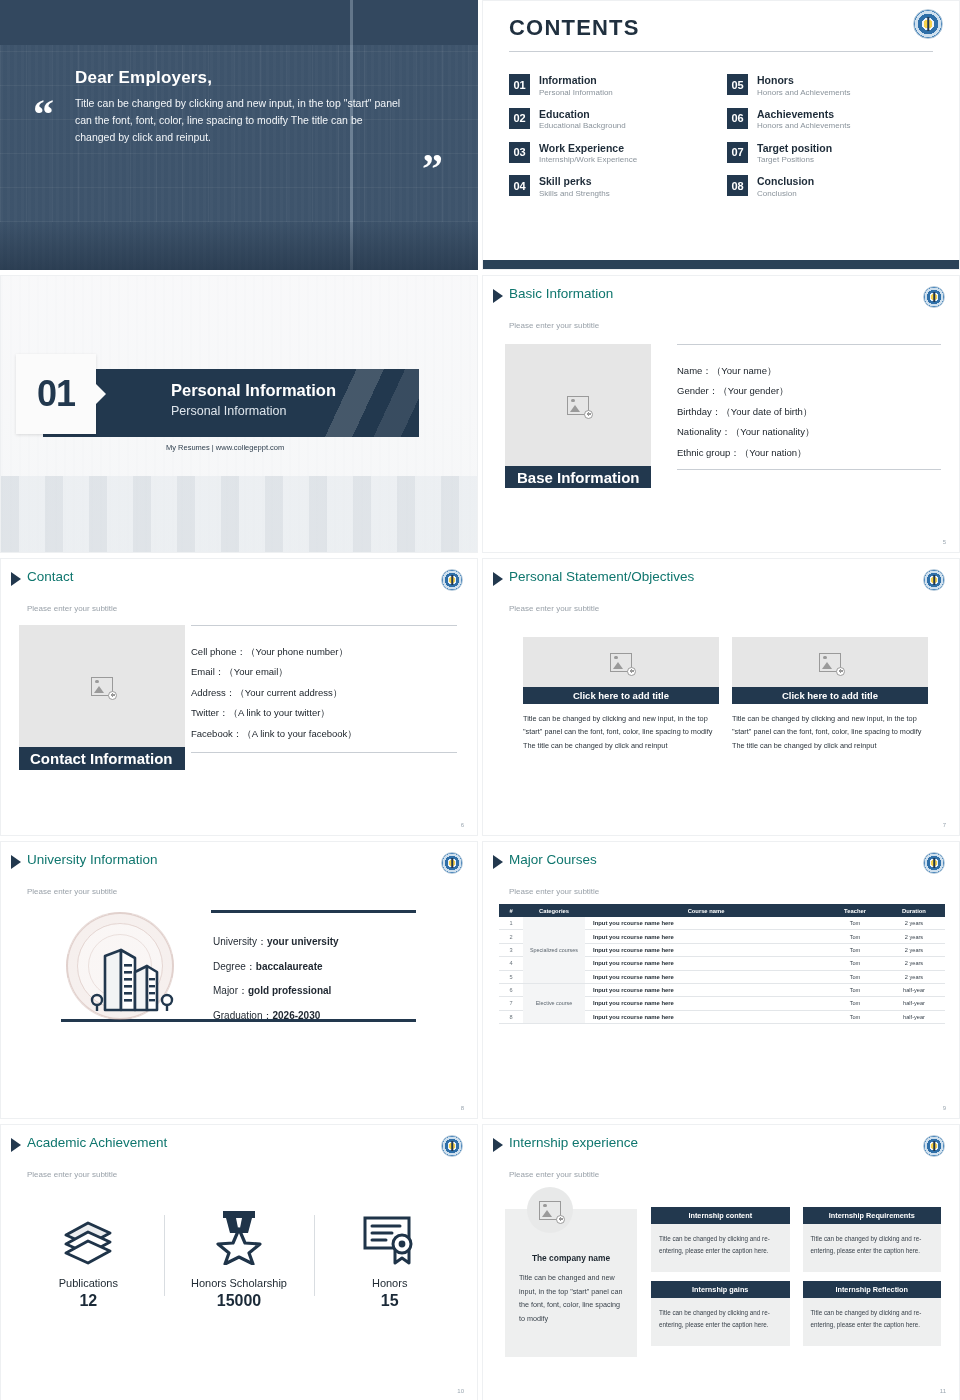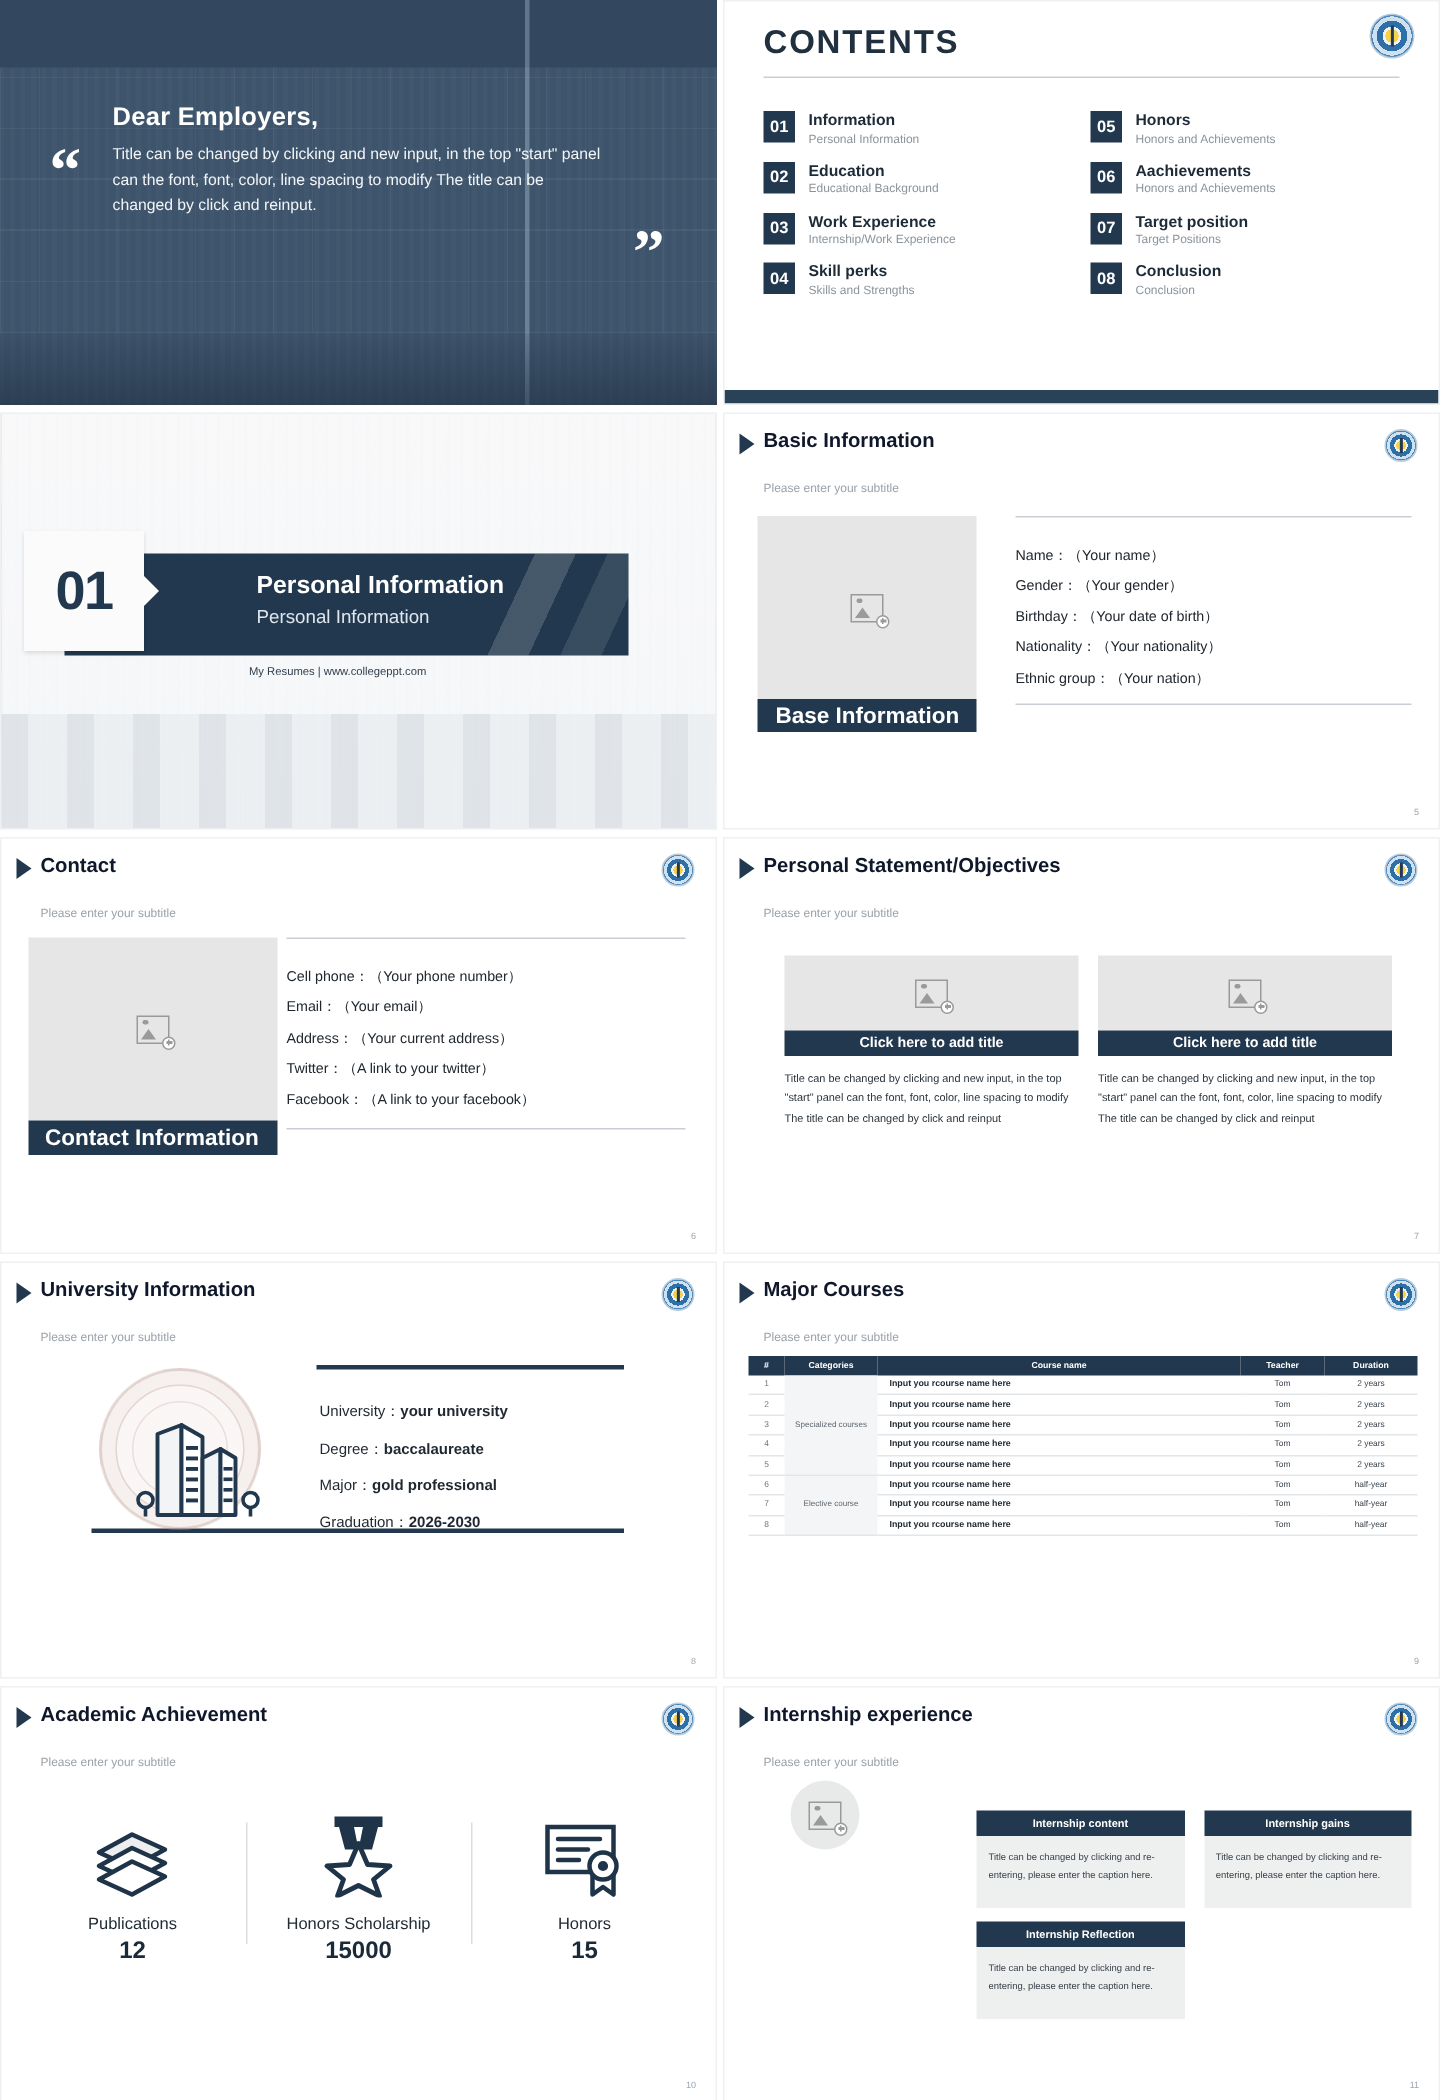--- a/index.html
+++ b/index.html
@@ -91,21 +91,21 @@
              border-top:10px solid transparent; border-bottom:10px solid transparent; border-left:10px solid #fbfbfb; }
   .banner .btxt { position:absolute; left:128px; top:12px; z-index:2; }
   .banner .btxt .bt { font-size:16.5px; font-weight:700; color:#fff; line-height:1.2; }
   .banner .btxt .bs { font-size:12.5px; color:#dfe6ed; line-height:1.35; margin-top:2px; }
   .credit { position:absolute; left:165px; top:167px; font-size:7.5px; color:#31404f; }
 
   
   .head { position:absolute; left:10px; top:10px; display:flex; gap:6px; align-items:flex-start; }
   .tri { width:0;height:0;border-top:7px solid transparent;border-bottom:7px solid transparent;
          border-left:10px solid #22384e; margin-top:3px; flex:0 0 auto; }
-  .htxt .ht { font-size:13.5px; font-weight:700; color:#0f172a; line-height:1.15; }
+  .htxt .ht { font-size:13.5px; font-weight:400; color:#0f766e; line-height:1.15; }
   .htxt .hs { font-size:8px; color:#9aa2aa; margin-top:19px; }
   .pageno { position:absolute; right:13px; bottom:7px; font-size:6px; color:#9aa6b0; }
 
   .imgph { background:#e6e6e6; display:flex; align-items:center; justify-content:center; }
   .imgicon { width:22px; height:19px; position:relative; }
   .imgicon .frame { position:absolute; inset:0; border:1.6px solid #9a9a9a; }
   .imgicon .mtn { position:absolute; left:3px; bottom:3px; width:0;height:0;
       border-left:5px solid transparent;border-right:5px solid transparent;border-bottom:7px solid #9a9a9a; }
   .imgicon .sun { position:absolute; left:4px; top:3px; width:3.5px;height:3.5px;border-radius:50%;background:#9a9a9a; }
   .imgicon .plus { position:absolute; right:-4px; bottom:-4px; width:9px;height:9px;border-radius:50%;
@@ -584,27 +584,35 @@
       </div>
 
     <div class="intern-circ">
       <div class="imgicon">
         <div class="frame"></div>
           <div class="sun"></div>
           <div class="mtn"></div>
           <div class="plus"></div>
       </div>
     </div>
+    <div class="intern-left">
+      <div class="cn">The company name</div>
+      <p>Title can be changed and new input, in the top "start" panel can the font, font, color, line spacing to modify</p>
+    </div>
 
     <div class="intern-grid">
       <div class="ibox">
         <div class="ih">Internship content</div>
         <div class="ib">Title can be changed by clicking and re-entering, please enter the caption here.</div>
       </div>
       <div class="ibox">
+        <div class="ih">Internship Requirements</div>
+        <div class="ib">Title can be changed by clicking and re-entering, please enter the caption here.</div>
+      </div>
+      <div class="ibox">
         <div class="ih">Internship gains</div>
         <div class="ib">Title can be changed by clicking and re-entering, please enter the caption here.</div>
       </div>
       <div class="ibox">
         <div class="ih">Internship Reflection</div>
         <div class="ib">Title can be changed by clicking and re-entering, please enter the caption here.</div>
       </div>
     </div>
     <div class="pageno">11</div>
   </div>

